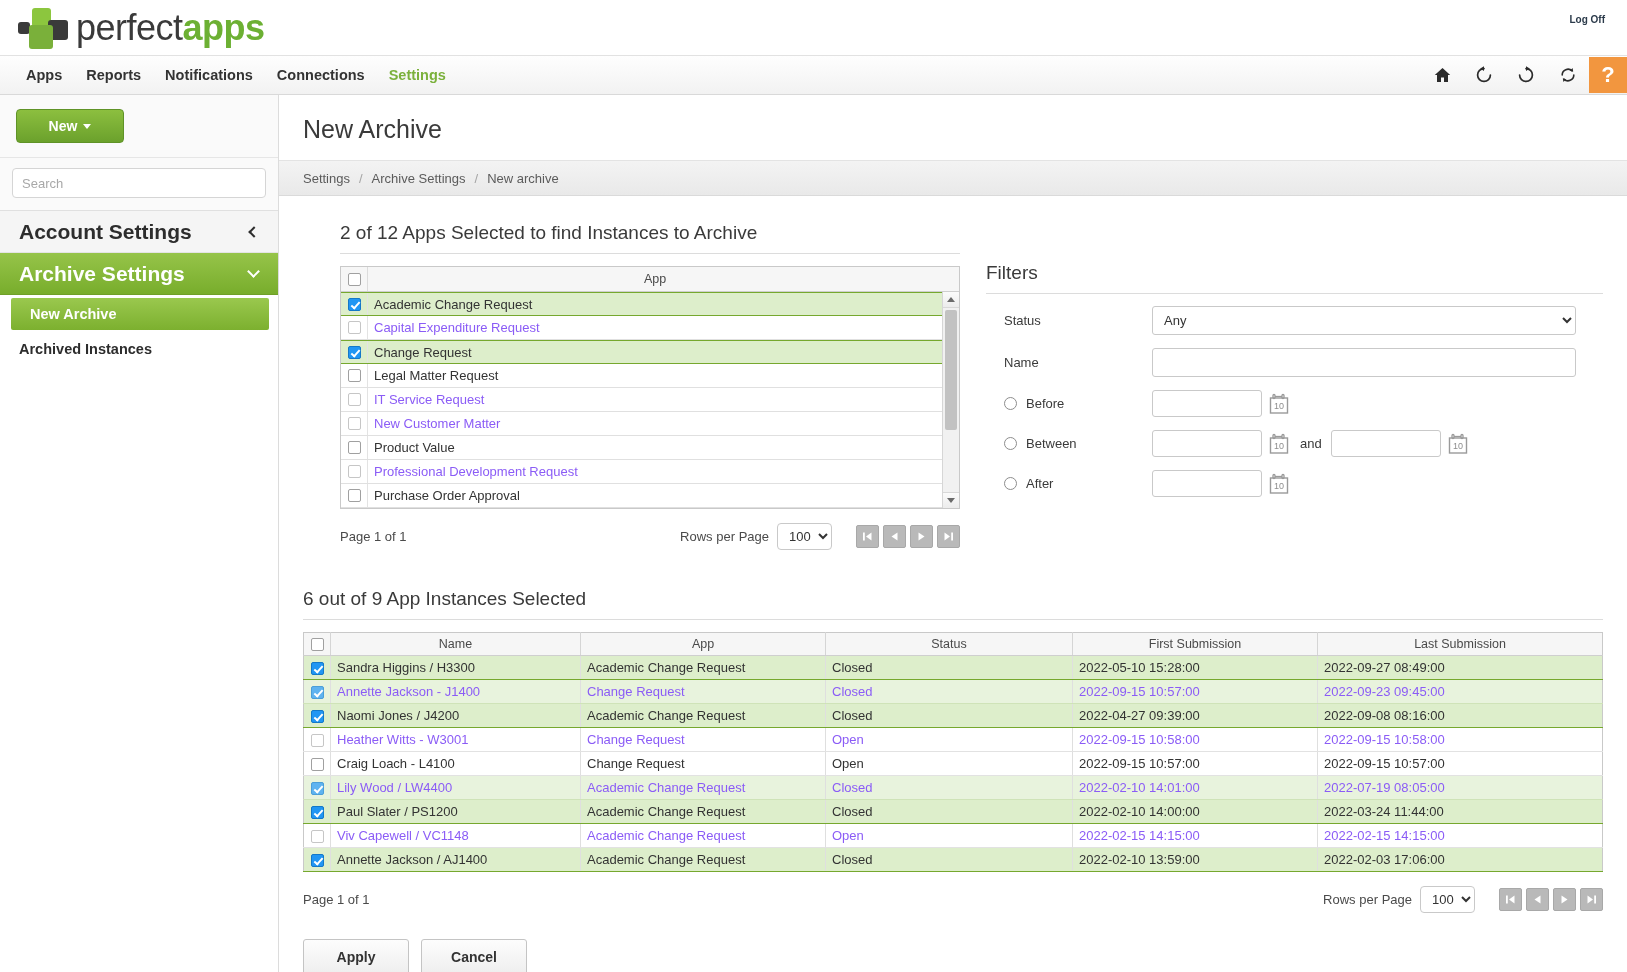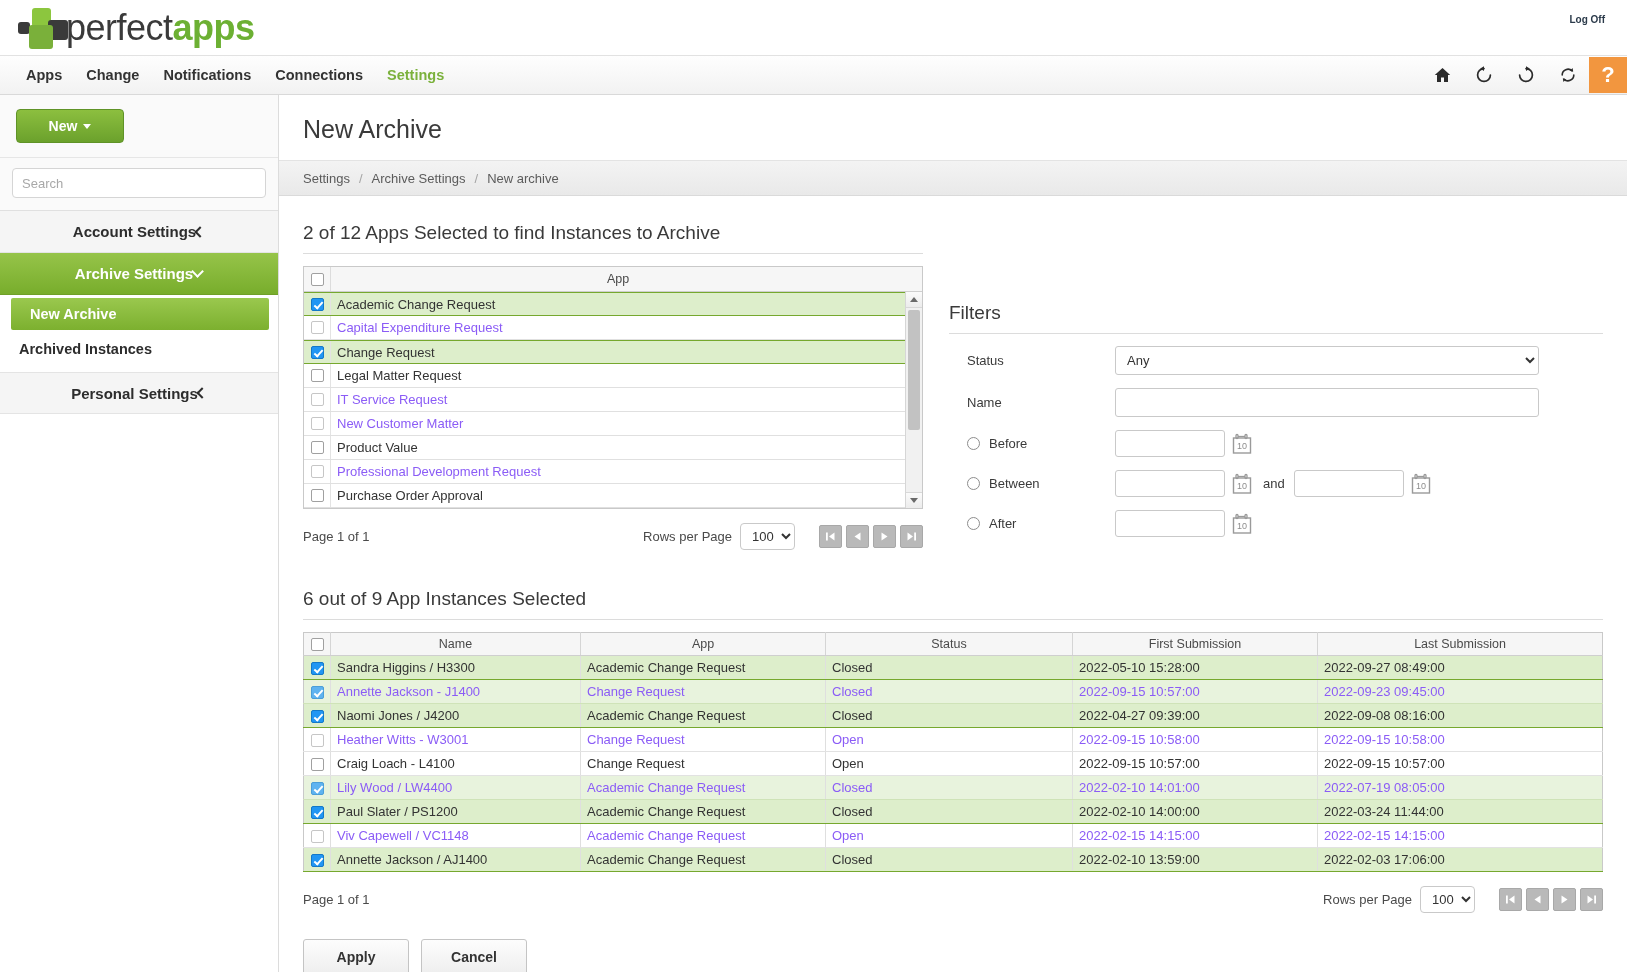--- a/index.html
+++ b/index.html
@@ -15,21 +15,21 @@
 
   
   .topbar {
     height: 55px;
     background: #ffffff;
     position: relative;
     display: flex;
     align-items: center;
     padding-left: 18px;
   }
-  .logo-wrap { display: flex; align-items: center; gap: 0; }
+  .logo-wrap { display: flex; align-items: center; gap: 10px; }
   .logo-mark { position: relative; width: 48px; height: 42px; }
   .logo-mark .sq { position: absolute; border-radius: 3px; }
   .sq-a { width: 19px; height: 19px; background: #8cc63e; left: 14px; top: 1px; }
   .sq-b { width: 12px; height: 12px; background: #3a3a3a; left: 0px; top: 15px; }
   .sq-c { width: 20px; height: 20px; background: #3a3a3a; left: 30px; top: 13px; }
   .sq-d { width: 24px; height: 24px; background: #7ab03a; left: 11px; top: 18px; }
   .logo-text { font-size: 36px; letter-spacing: -0.5px; line-height: 1; }
   .logo-text .t1 { color: #3a3a3a; font-weight: 400; }
   .logo-text .t2 { color: #6cb033; font-weight: 700; }
   .logoff {
@@ -125,23 +125,23 @@
     font-size: 13px;
     font-family: "Liberation Sans", sans-serif;
     color: #555;
     background: #fff;
     outline: none;
   }
   .search-input::placeholder { color: #a8a8a8; }
 
   .side-group {
     height: 42px;
-    display: flex; align-items: center; justify-content: center;
+    display: flex; align-items: center; justify-content: space-between;
     padding: 0 20px 0 19px;
-    font-size: 15px;
+    font-size: 21px;
     font-weight: bold;
     cursor: pointer;
     background: #f5f5f5;
     border-bottom: 1px solid #e4e4e4;
     color: #2d2d2d;
   }
   .side-group.active {
     background: linear-gradient(to bottom, #96c449 0%, #78ad2c 100%);
     color: #ffffff;
     border-bottom: 1px solid #6f9f28;
@@ -193,21 +193,21 @@
     border-bottom: 1px solid #dadada;
     display: flex; align-items: center;
     padding-left: 24px;
     font-size: 13px;
     color: #5b5b5b;
   }
   .breadcrumb .crumb { cursor: pointer; }
   .breadcrumb .sep { margin: 0 9px; color: #a5a5a5; }
 
   .content { padding: 26px 24px 0 24px; }
-  .two-col { display: flex; gap: 26px; align-items: flex-end; }
+  .two-col { display: flex; gap: 26px; align-items: center; margin-left: 37px; }
   .col-left { width: 620px; flex: 0 0 620px; }
   .col-right { flex: 1 1 auto; min-width: 0; }
 
   .sec-head {
     font-size: 19px;
     color: #3a3a3a;
     padding-bottom: 9px;
     border-bottom: 1px solid #dcdcdc;
     margin-bottom: 12px;
   }
@@ -482,21 +482,21 @@
       <span class="sq sq-d"></span>
     </div>
     <div class="logo-text"><span class="t1">perfect</span><span class="t2">apps</span></div>
   </div>
   <a class="logoff">Log Off</a>
 </div>
 
 <div class="navbar">
   <div class="nav-items">
     <a class="nav-item">Apps</a>
-    <a class="nav-item">Change</a>
+    <a class="nav-item">Reports</a>
     <a class="nav-item">Notifications</a>
     <a class="nav-item">Connections</a>
     <a class="nav-item active">Settings</a>
   </div>
   <div class="nav-right">
     <div class="nav-icon">
       <svg width="17" height="16" viewBox="0 0 17 16">
           <path d="M8.5 1L0.8 8h2.2v7h4v-4.4h3V15h4V8h2.2z" fill="#2b2b2b"></path>
         </svg>
     </div>
@@ -548,24 +548,20 @@
 
     <div class="side-sub-pad">
       <div class="side-sub sel">
         <span>New Archive</span>
       </div>
       <div class="side-sub">
         <span>Archived Instances</span>
       </div>
     </div>
 
-    <div class="side-group" style="border-top:1px solid #e4e4e4;">
-      <span>Personal Settings</span>
-      <span class="chev chev-left"></span>
-    </div>
   </div>
 
   <div class="main">
     <div class="page-title">New Archive</div>
 
     <div class="breadcrumb">
       <span class="crumb">Settings</span>
       <span class="sep">/</span>
       <span class="crumb">Archive Settings</span>
       <span class="sep">/</span>

